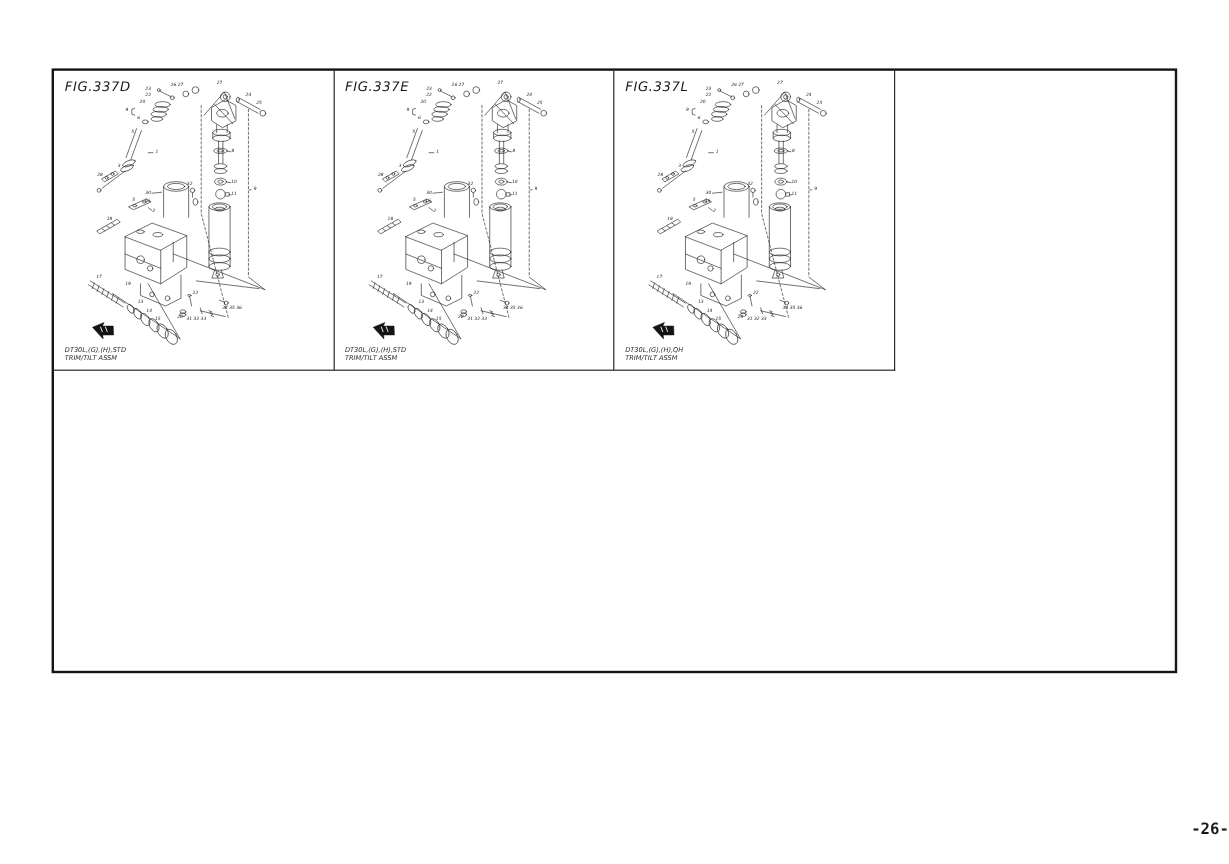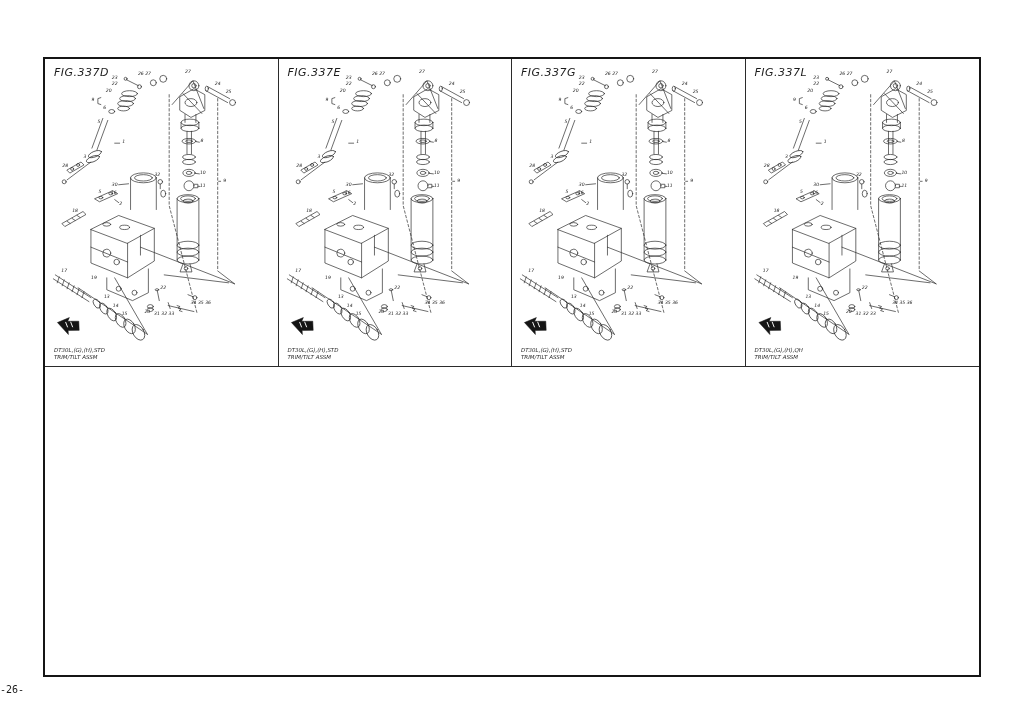--- a/index.html
+++ b/index.html
@@ -1,30 +1,30 @@
 <!DOCTYPE html>
 <html><head>
 <meta charset="utf-8">
 <style>
   html,body{margin:0;padding:0;background:#ffffff;width:1024px;height:720px;overflow:hidden;
             font-family:"Liberation Sans", sans-serif;}
   .sheet{position:relative;width:1024px;height:720px;background:#fff;}
-  .frame{position:absolute;left:43px;top:57px;width:938px;height:620px;box-sizing:border-box;
+  .frame{position:absolute;left:43px;top:57px;width:938px;height:504px;box-sizing:border-box;
          border:2px solid #151515;display:grid;grid-template-columns:repeat(4,1fr);
          grid-template-rows:1fr 1fr;background:#fff;}
   .panel{position:relative;box-sizing:border-box;border-right:1px solid #2b2b2b;border-bottom:1px solid #2b2b2b;overflow:hidden;}
   .panel:nth-child(4n){border-right:none;}
   .panel:nth-child(n+5){border-bottom:none;}
   .fig-label{position:absolute;top:7px;left:9px;font-style:italic;font-size:11px;color:#1c1c1c;
              letter-spacing:0.5px;font-family:"DejaVu Sans", sans-serif;z-index:2;}
   .caption{position:absolute;left:9px;bottom:5px;font-style:italic;font-size:5.5px;line-height:1.3;
            color:#2a2a2a;z-index:2;font-family:"DejaVu Sans", sans-serif;}
   .drawing{position:absolute;left:0;top:0;width:100%;height:100%;}
-  .page-number{position:absolute;left:0;right:0;top:684px;text-align:left;
-               font-family:"DejaVu Sans Mono", monospace;font-size:10px;color:#1a1a1a;}
+  .page-number{position:absolute;left:0;right:0;top:684px;text-align:right;
+               font-family:"DejaVu Sans Mono", monospace;font-size:13px;color:#1a1a1a;font-weight:bold;}
   .co{font-style:italic;font-size:4.6px;fill:#222;font-family:"DejaVu Sans", sans-serif;text-anchor:middle;}
 </style>
 </head>
 <body>
 
 <svg width="0" height="0" style="position:absolute" aria-hidden="true">
   <defs>
     <symbol id="ptt-diagram" viewBox="0 0 234 310">
       <g stroke="#2c2c2c" fill="none" stroke-width="0.7" stroke-linecap="round" stroke-linejoin="round">
 
@@ -211,30 +211,20 @@
       <svg class="drawing" viewBox="0 0 234 310">
           <use href="#ptt-diagram"></use>
         </svg>
       <div class="caption">
         <div>DT30L,(G),(H),STD</div>
         <div>TRIM/TILT ASSM</div>
       </div>
     </section>
 
 
-    <section class="panel">
-      <div class="fig-label">FIG.337G</div>
-      <svg class="drawing" viewBox="0 0 234 310">
-          <use href="#ptt-diagram"></use>
-        </svg>
-      <div class="caption">
-        <div>DT30L,(G),(H),STD</div>
-        <div>TRIM/TILT ASSM</div>
-      </div>
-    </section>
 
 
 
 
     <section class="panel">
       <div class="fig-label">FIG.337L</div>
       <svg class="drawing" viewBox="0 0 234 310">
           <use href="#ptt-diagram"></use>
         </svg>
       <div class="caption">

